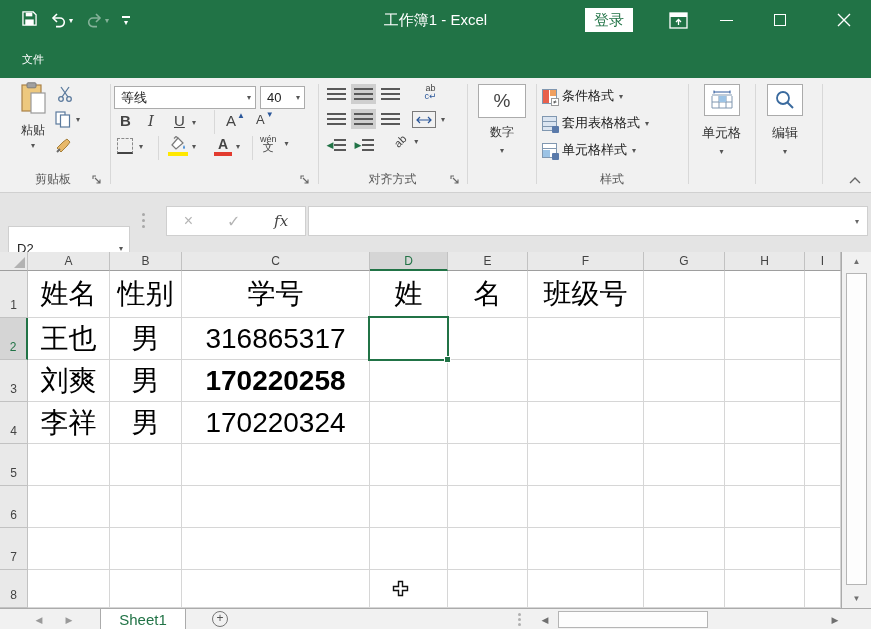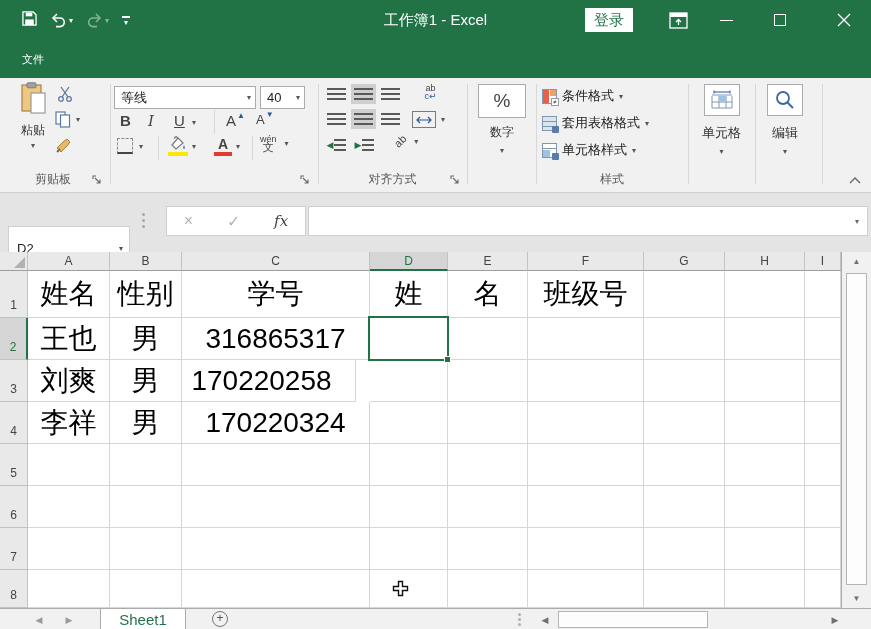--- a/index.html
+++ b/index.html
@@ -427,21 +427,21 @@
         <div class="cell" style="left: 110px; top: 66px; width: 72px; height: 42px;">男</div>
         <div class="cell" style="left: 182px; top: 66px; width: 188px; height: 42px;">316865317</div>
         <div class="cell" style="left: 370px; top: 66px; width: 78px; height: 42px;"></div>
         <div class="cell" style="left: 448px; top: 66px; width: 80px; height: 42px;"></div>
         <div class="cell" style="left: 528px; top: 66px; width: 116px; height: 42px;"></div>
         <div class="cell" style="left: 644px; top: 66px; width: 81px; height: 42px;"></div>
         <div class="cell" style="left: 725px; top: 66px; width: 80px; height: 42px;"></div>
         <div class="cell" style="left: 805px; top: 66px; width: 36px; height: 42px;"></div>
         <div class="cell" style="left: 28px; top: 108px; width: 82px; height: 42px;">刘爽</div>
         <div class="cell" style="left: 110px; top: 108px; width: 72px; height: 42px;">男</div>
-        <div class="cell" style="left: 168px; top: 108px; width: 188px; height: 42px;">170220258</div>
+        <div class="cell" style="left: 182px; top: 108px; width: 188px; height: 42px; font-weight: bold;">170220258</div>
         <div class="cell" style="left: 370px; top: 108px; width: 78px; height: 42px;"></div>
         <div class="cell" style="left: 448px; top: 108px; width: 80px; height: 42px;"></div>
         <div class="cell" style="left: 528px; top: 108px; width: 116px; height: 42px;"></div>
         <div class="cell" style="left: 644px; top: 108px; width: 81px; height: 42px;"></div>
         <div class="cell" style="left: 725px; top: 108px; width: 80px; height: 42px;"></div>
         <div class="cell" style="left: 805px; top: 108px; width: 36px; height: 42px;"></div>
         <div class="cell" style="left: 28px; top: 150px; width: 82px; height: 42px;">李祥</div>
         <div class="cell" style="left: 110px; top: 150px; width: 72px; height: 42px;">男</div>
         <div class="cell" style="left: 182px; top: 150px; width: 188px; height: 42px;">170220324</div>
         <div class="cell" style="left: 370px; top: 150px; width: 78px; height: 42px;"></div>

